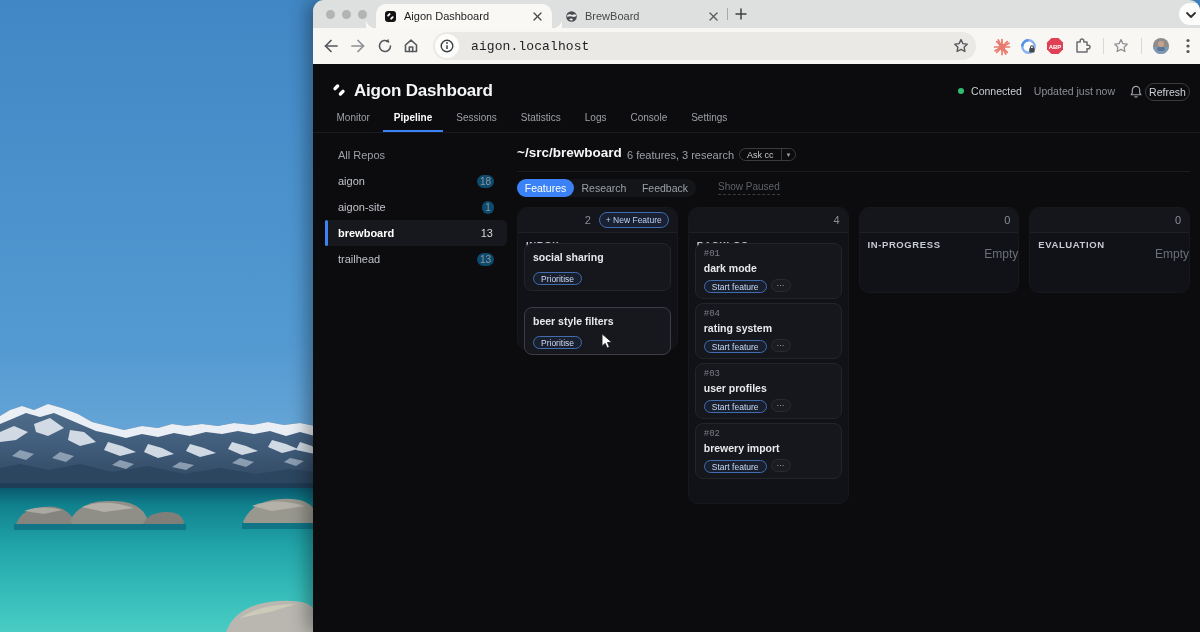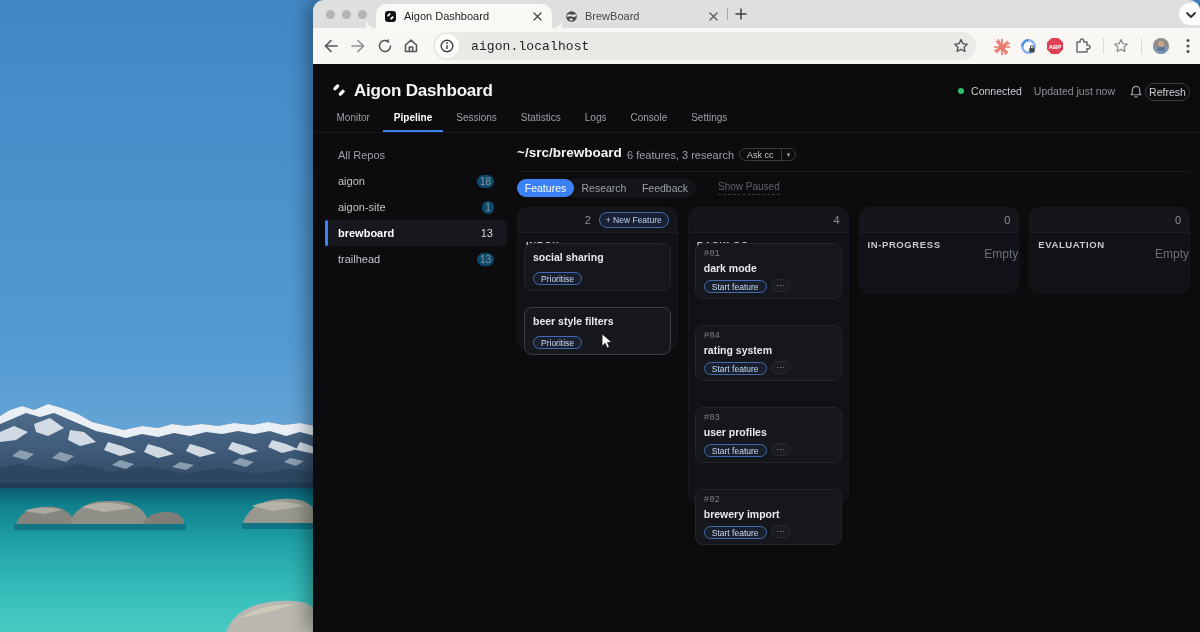--- a/index.html
+++ b/index.html
@@ -317,21 +317,21 @@
           <div class="cbody">
             <div class="card" style="height:48px"><div class="ttl">social sharing</div><span class="pill">Prioritise</span></div>
             <div class="card" style="height:48px; border-color:#3d3e45; background:#17181e;"><div class="ttl">beer style filters</div><span class="pill">Prioritise</span></div>
           </div>
         </div>
         <div class="col" style="height:297px">
           <div class="chead">
               <span class="cname">BACKLOG</span>
               <span class="ccount">4</span>
             </div>
-          <div class="cbody" style="gap:26px">
+          <div class="cbody" style="gap:4px">
             <div class="card" style="height:56px"><div class="num">#01</div><div class="ttl">dark mode</div><span class="pill" style="margin-top:3px">Start feature</span><span class="dots" style="margin-top:3px">⋯</span></div>
             <div class="card" style="height:56px"><div class="num">#04</div><div class="ttl">rating system</div><span class="pill" style="margin-top:3px">Start feature</span><span class="dots" style="margin-top:3px">⋯</span></div>
             <div class="card" style="height:56px"><div class="num">#03</div><div class="ttl">user profiles</div><span class="pill" style="margin-top:3px">Start feature</span><span class="dots" style="margin-top:3px">⋯</span></div>
             <div class="card" style="height:56px"><div class="num">#02</div><div class="ttl">brewery import</div><span class="pill" style="margin-top:3px">Start feature</span><span class="dots" style="margin-top:3px">⋯</span></div>
           </div>
         </div>
         <div class="col" style="height:86px">
           <div class="chead">
               <span class="cname">IN-PROGRESS</span>
               <span class="ccount">0</span>

